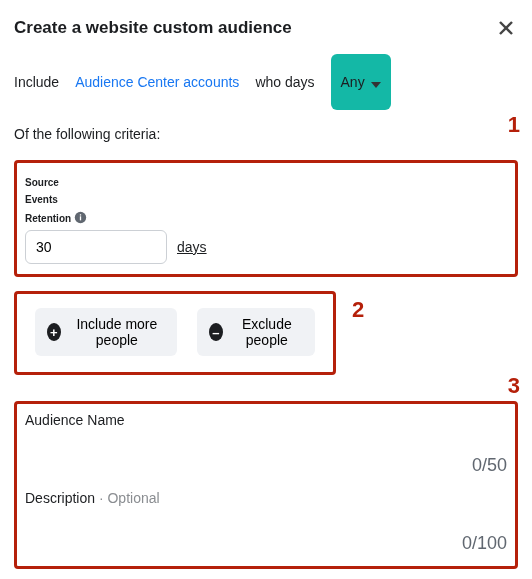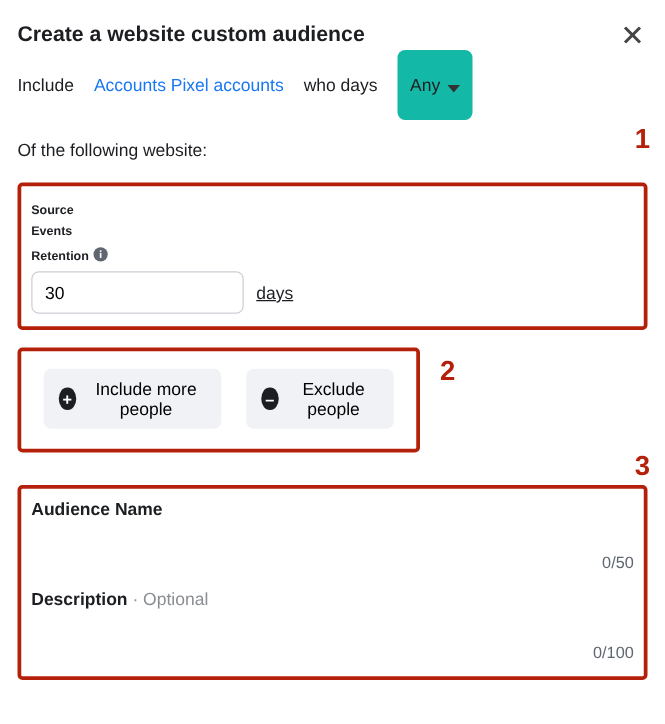--- a/index.html
+++ b/index.html
@@ -5,21 +5,21 @@
   * { box-sizing: border-box; }
   body {
     margin: 0;
     padding: 16px 14px;
     font-family: -apple-system, BlinkMacSystemFont, "Segoe UI", Helvetica, Arial, sans-serif;
     font-size: 14px;
     color: #1c1e21;
     width: 532px;
     background: #fff;
   }
-  .header { display:flex; align-items:center; justify-content:space-between; margin-bottom:0; }
+  .header { display:flex; align-items:center; justify-content:space-between; margin-bottom:14px; }
   .title { font-weight:700; font-size:17px; }
   .close-btn { width:24px; height:24px; display:flex; align-items:center; justify-content:center; cursor:pointer; }
   .close-btn svg { width:14px; height:14px; stroke:#444; stroke-width:2.4; }
   .intro { font-size:14px; color:#1c1e21; display:flex; align-items:center; flex-wrap:wrap; gap:16px; margin-bottom:18px; }
   .link { color:#1877f2; }
   .any-select {
     background:#14b8a6; border:none; border-radius:6px; padding:20px 10px;
     display:inline-flex; align-items:center; gap:6px; cursor:pointer;
   }
   .chev { width:10px; height:10px; }
@@ -31,36 +31,36 @@
     border:1px solid #ccd0d5; border-radius:6px; background:#fff;
     padding:10px 12px; display:flex; align-items:center; justify-content:space-between;
     cursor:pointer; margin-bottom:6px;
   }
   .field .left { display:flex; align-items:center; gap:8px; }
   .green-dot { width:10px; height:10px; border-radius:50%; background:#45bd62; }
   .caret svg { width:12px; height:12px; fill:#333; }
   .info-icon svg { width:13px; height:13px; fill:#606770; vertical-align:-2px; }
   .retention-row { display:flex; align-items:center; gap:10px; margin-top:4px;}
   .text-input {
-    border:1px solid #ccd0d5; border-radius:6px; padding:8px 10px; width:170px; font-size:14px;
+    border:1px solid #ccd0d5; border-radius:6px; padding:8px 10px; width:142px; font-size:14px;
   }
   .days { color:#1c1e21;text-decoration:underline; }
   .btn-row { display:flex; gap:20px; padding:6px 10px; }
   .pill-btn {
     background:#f0f2f5; border:none; border-radius:6px; padding:8px 12px;
     display:inline-flex; align-items:center; gap:8px; font-size:14px; cursor:pointer;
   }
   .circ-icon { width:18px; height:18px; border-radius:50%; background:#1c1e21; color:#fff;
     display:flex; align-items:center; justify-content:center; font-size:13px; font-weight:700; }
-  .section3 .lbl { font-weight:700; }
+  .section3 .lbl { font-weight:400; }
   .optional { color:#8a8d91; font-weight:400; }
   .inline-input {
     border:none; border-bottom:1px solid transparent; width:100%; font-size:14px; padding:6px 2px 2px 2px;
   }
-  .counter { text-align:right; color:#606770; font-size:13px; margin-top:2px; }
+  .counter { text-align:right; color:#606770; font-size:18px; margin-top:2px; }
   .block { margin-bottom:14px; }
   .num1 { top:-48px; right:-2px; }
   .wrap1 { position:relative; }
   .wrap2 { position:relative; margin-top:14px; }
   .num2 { top:6px; left:338px; }
   .wrap3 { position:relative; margin-top:26px; }
   .num3 { top:-28px; right:-2px; }
   .annot-box.sm { width:322px; }
 </style>
 </head>
@@ -71,29 +71,29 @@
   <div class="close-btn">
     <svg viewBox="0 0 14 14">
         <line x1="1" y1="1" x2="13" y2="13"></line>
         <line x1="13" y1="1" x2="1" y2="13"></line>
       </svg>
   </div>
 </div>
 
 <div class="intro">
   <span>Include</span>
-  <span class="link">Accounts Pixel accounts</span>
+  <span class="link">Audience Center accounts</span>
   <span>who days</span>
   <span class="any-select">
     <span>Any</span>
     <span class="chev"><svg viewBox="0 0 10 10">
           <polygon points="0,2 10,2 5,8"></polygon>
         </svg></span>
   </span>
-  <span>Of the following website:</span>
+  <span>Of the following criteria:</span>
 </div>
 
 <div class="wrap1">
   <div class="annot-num num1">1</div>
   <div class="annot-box">
     <div class="label">Source</div>
 
     <div class="label">Events</div>
 
     <div class="label">

